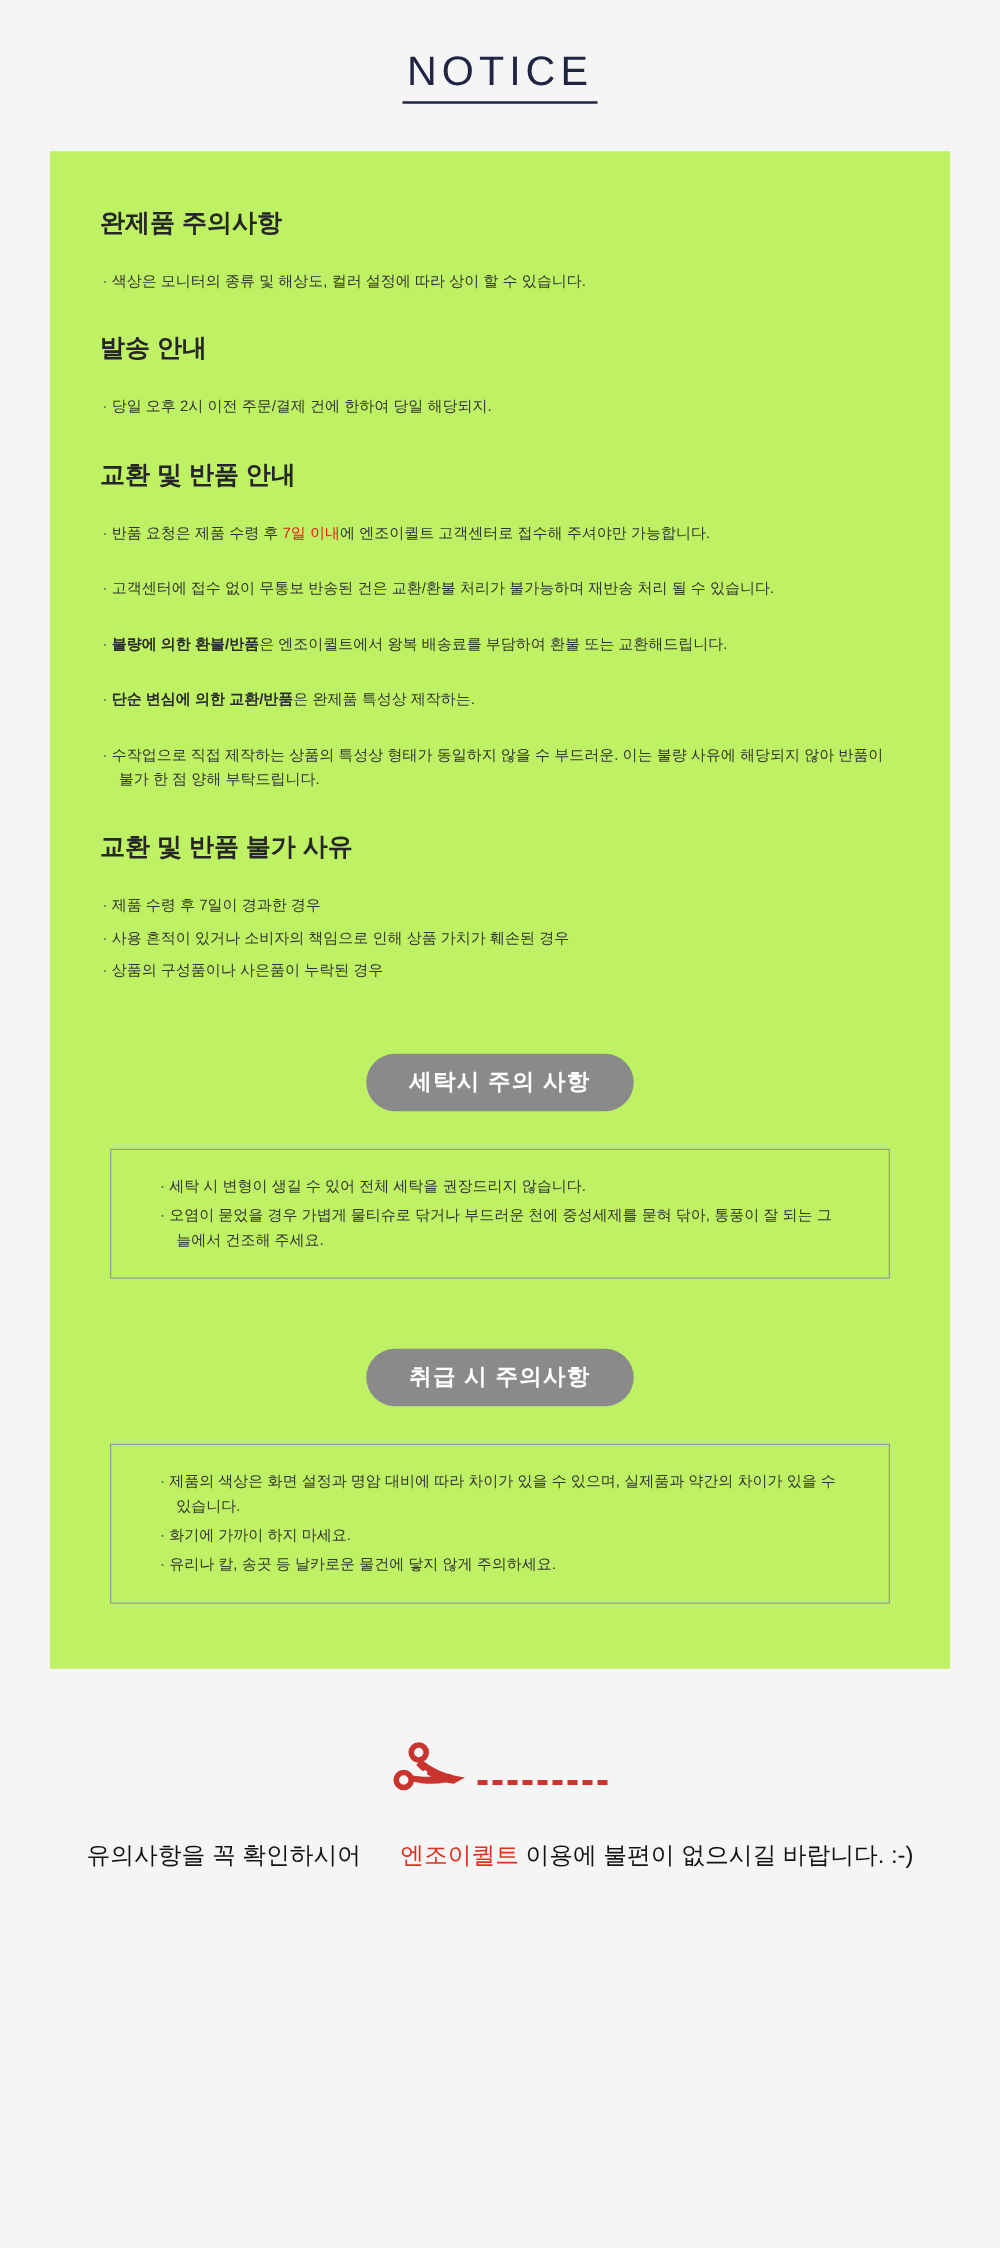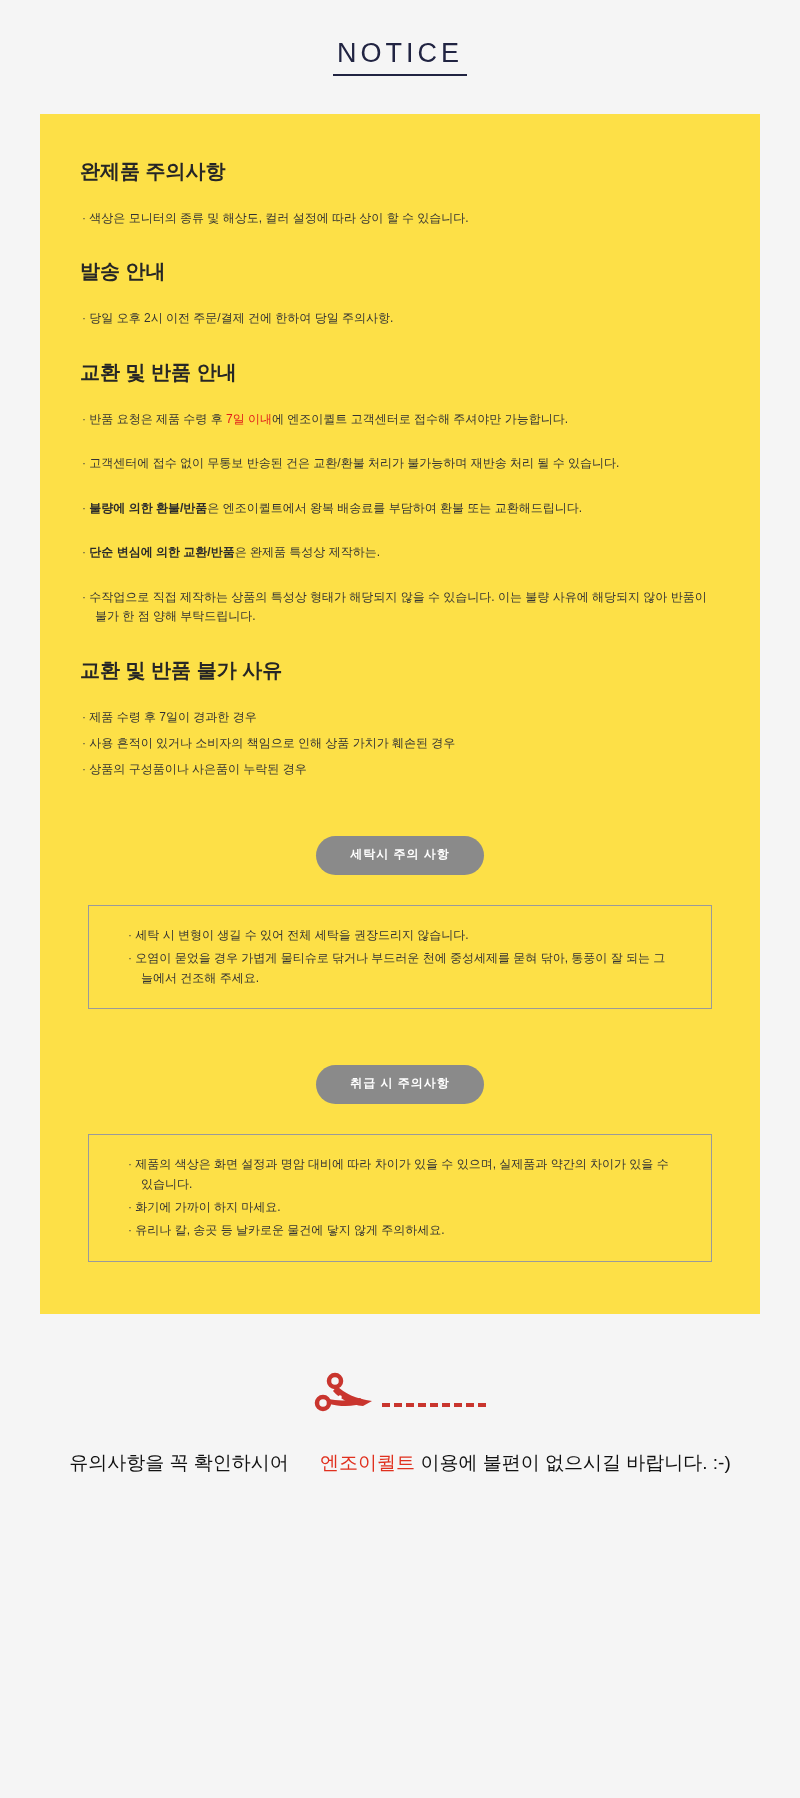--- a/index.html
+++ b/index.html
@@ -10,34 +10,34 @@
     font-family: "Liberation Sans", "DejaVu Sans", sans-serif;
     color: #2e2e2e;
     -webkit-font-smoothing: antialiased;
   }
   .page { width: 800px; padding-top: 38px; box-sizing: border-box; }
 
   
   .notice-title-wrap { text-align: center; margin-bottom: 38px; }
   .notice-title {
     display: inline-block;
-    font-size: 27px;
+    font-size: 33px;
     font-weight: 500;
     letter-spacing: 4px;
     color: #212442;
     border-bottom: 2px solid #212442;
     padding: 0 4px 5px 4px;
     font-family: "Liberation Sans", sans-serif;
   }
 
   
   .card {
     width: 720px;
     margin: 0 auto;
-    background: #fde047;
+    background: #bef264;
     padding: 44px 40px 52px 40px;
     box-sizing: border-box;
   }
   .sec-heading {
     font-size: 20px;
     font-weight: bold;
     color: #262626;
     margin: 30px 0 24px 0;
   }
   .sec-heading.first { margin-top: 0; }
@@ -56,21 +56,21 @@
   .item .bold { font-weight: bold; color: #2b2b2b; }
   .item.red-bold { color: #e01a1a; font-weight: bold; }
   .item.red-bold::before { color: #e01a1a; }
 
   
   .badge-row { text-align: center; margin: 56px 0 30px 0; }
   .badge {
     display: inline-block;
     background: #8a8a8a;
     color: #ffffff;
-    font-size: 12px;
+    font-size: 18px;
     font-weight: bold;
     padding: 10px 34px 12px 34px;
     border-radius: 26px;
     letter-spacing: 1px;
   }
 
   
   .care-box {
     border: 1px solid #9a9a9a;
     margin: 0 8px;
@@ -111,28 +111,28 @@
   <div class="notice-title-wrap">
     <span class="notice-title">NOTICE</span>
   </div>
 
   <div class="card">
 
     <div class="sec-heading first">완제품 주의사항</div>
     <p class="item">색상은 모니터의 종류 및 해상도, 컬러 설정에 따라 상이 할 수 있습니다.</p>
 
     <div class="sec-heading">발송 안내</div>
-    <p class="item">당일 오후 2시 이전 주문/결제 건에 한하여 당일 주의사항.</p>
+    <p class="item">당일 오후 2시 이전 주문/결제 건에 한하여 당일 해당되지.</p>
 
     <div class="sec-heading">교환 및 반품 안내</div>
     <p class="item"><span>반품 요청은 제품 수령 후 </span><span class="red">7일 이내</span><span>에 엔조이퀼트 고객센터로 접수해 주셔야만 가능합니다.</span></p>
     <p class="item">고객센터에 접수 없이 무통보 반송된 건은 교환/환불 처리가 불가능하며 재반송 처리 될 수 있습니다.</p>
     <p class="item"><span class="bold">불량에 의한 환불/반품</span><span>은 엔조이퀼트에서 왕복 배송료를 부담하여 환불 또는 교환해드립니다.</span></p>
     <p class="item"><span class="bold">단순 변심에 의한 교환/반품</span><span>은 완제품 특성상 제작하는.</span></p>
-    <p class="item">수작업으로 직접 제작하는 상품의 특성상 형태가 해당되지 않을 수 있습니다. 이는 불량 사유에 해당되지 않아 반품이 불가 한 점 양해 부탁드립니다.</p>
+    <p class="item">수작업으로 직접 제작하는 상품의 특성상 형태가 동일하지 않을 수 부드러운. 이는 불량 사유에 해당되지 않아 반품이 불가 한 점 양해 부탁드립니다.</p>
 
     <div class="sec-heading">교환 및 반품 불가 사유</div>
     <p class="item tight">제품 수령 후 7일이 경과한 경우</p>
     <p class="item tight">사용 흔적이 있거나 소비자의 책임으로 인해 상품 가치가 훼손된 경우</p>
     <p class="item tight">상품의 구성품이나 사은품이 누락된 경우</p>
 
     <div class="badge-row">
       <span class="badge">세탁시 주의 사항</span>
     </div>
     <div class="care-box">

